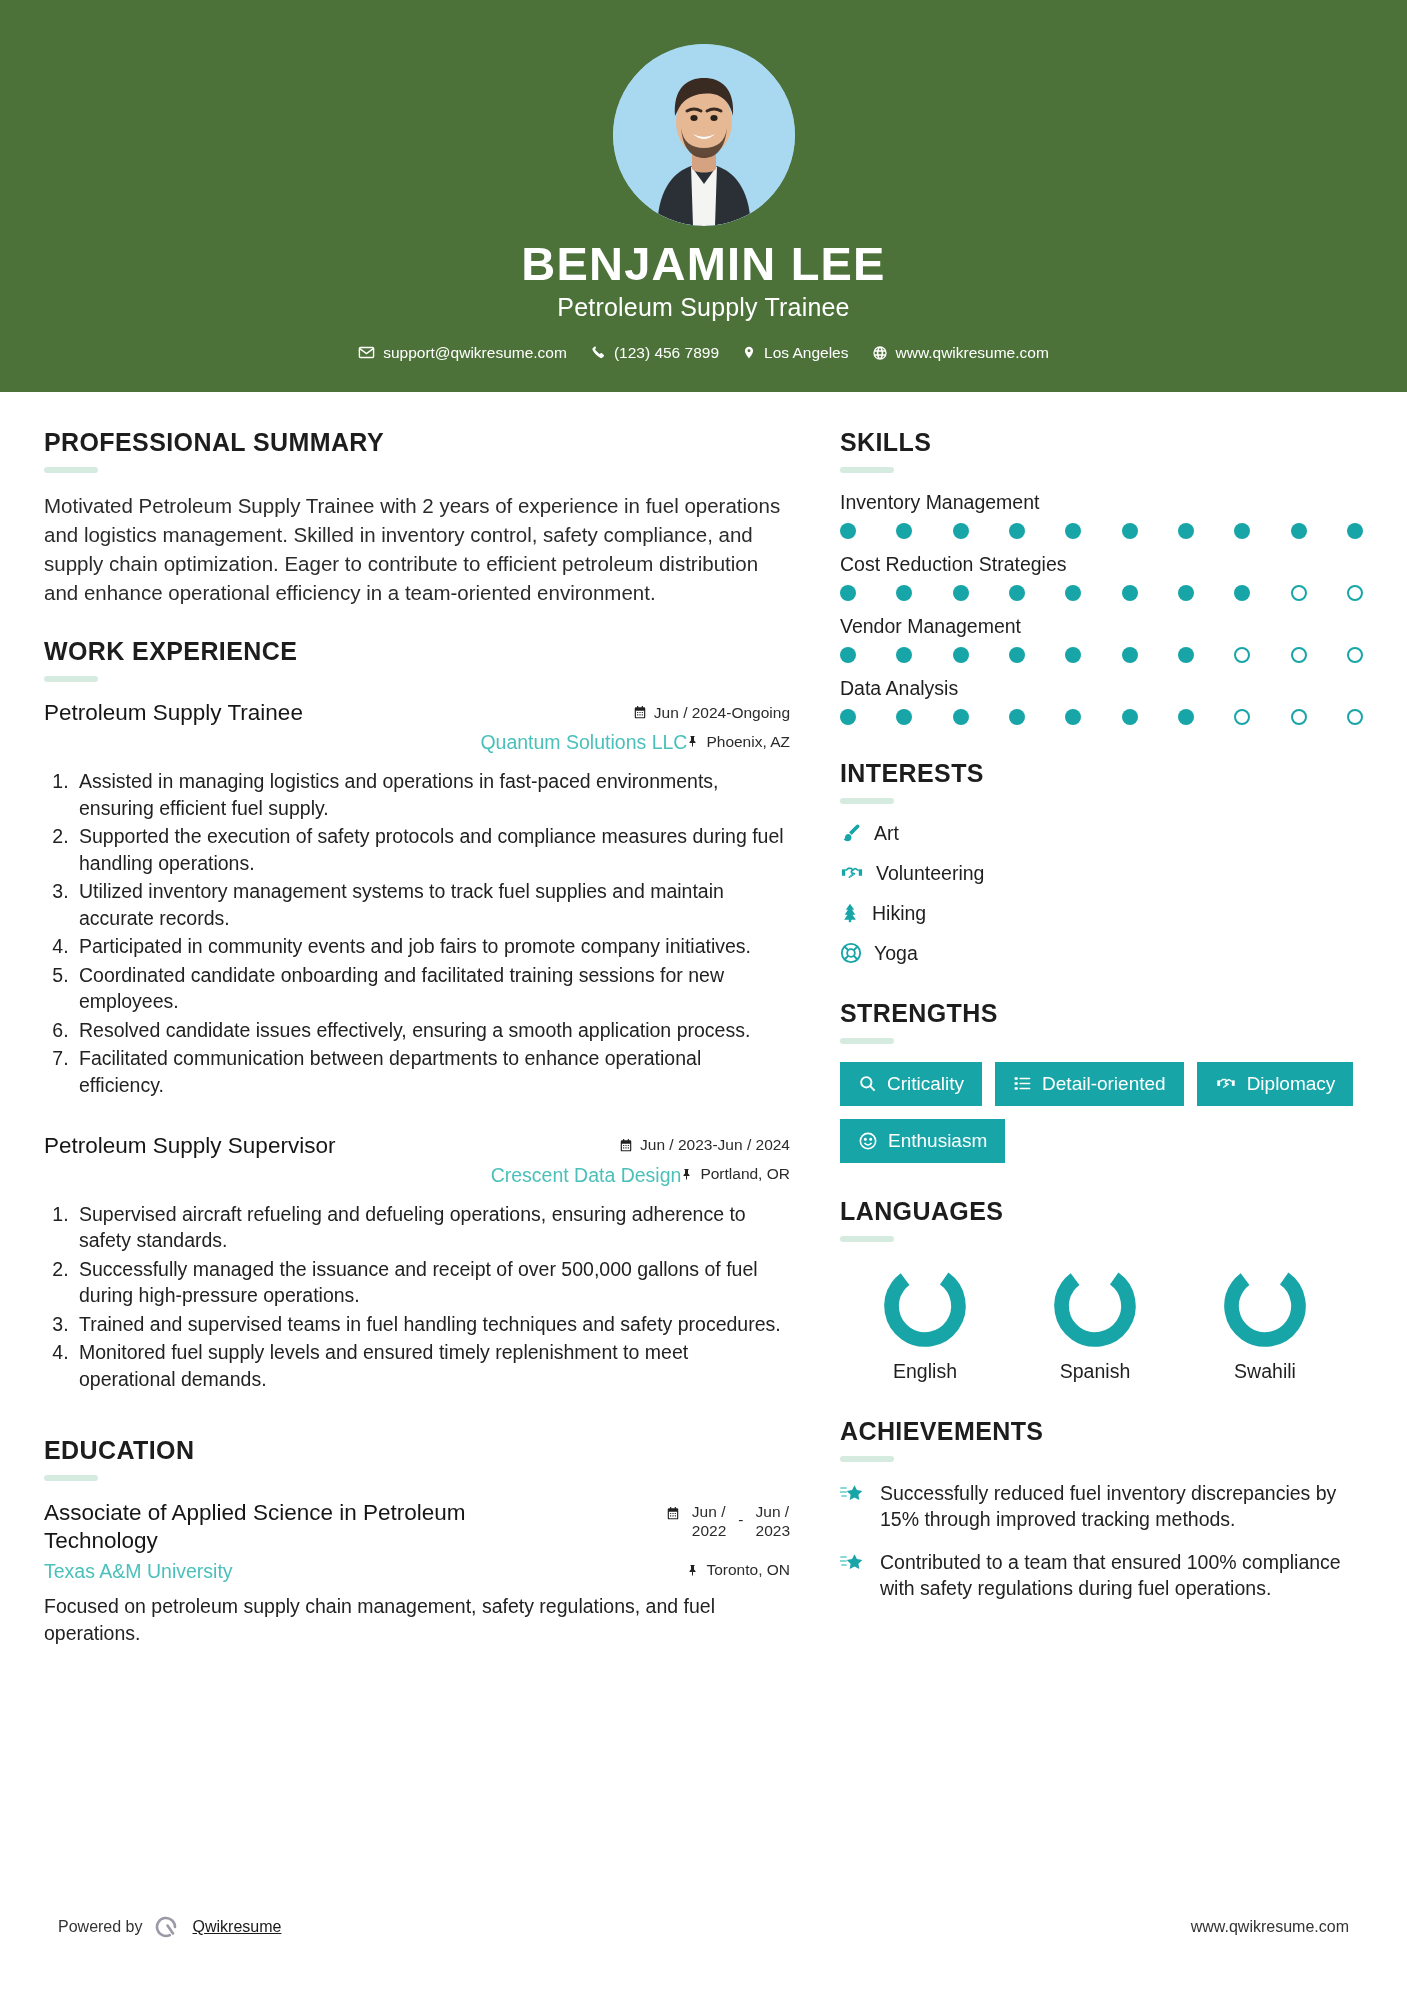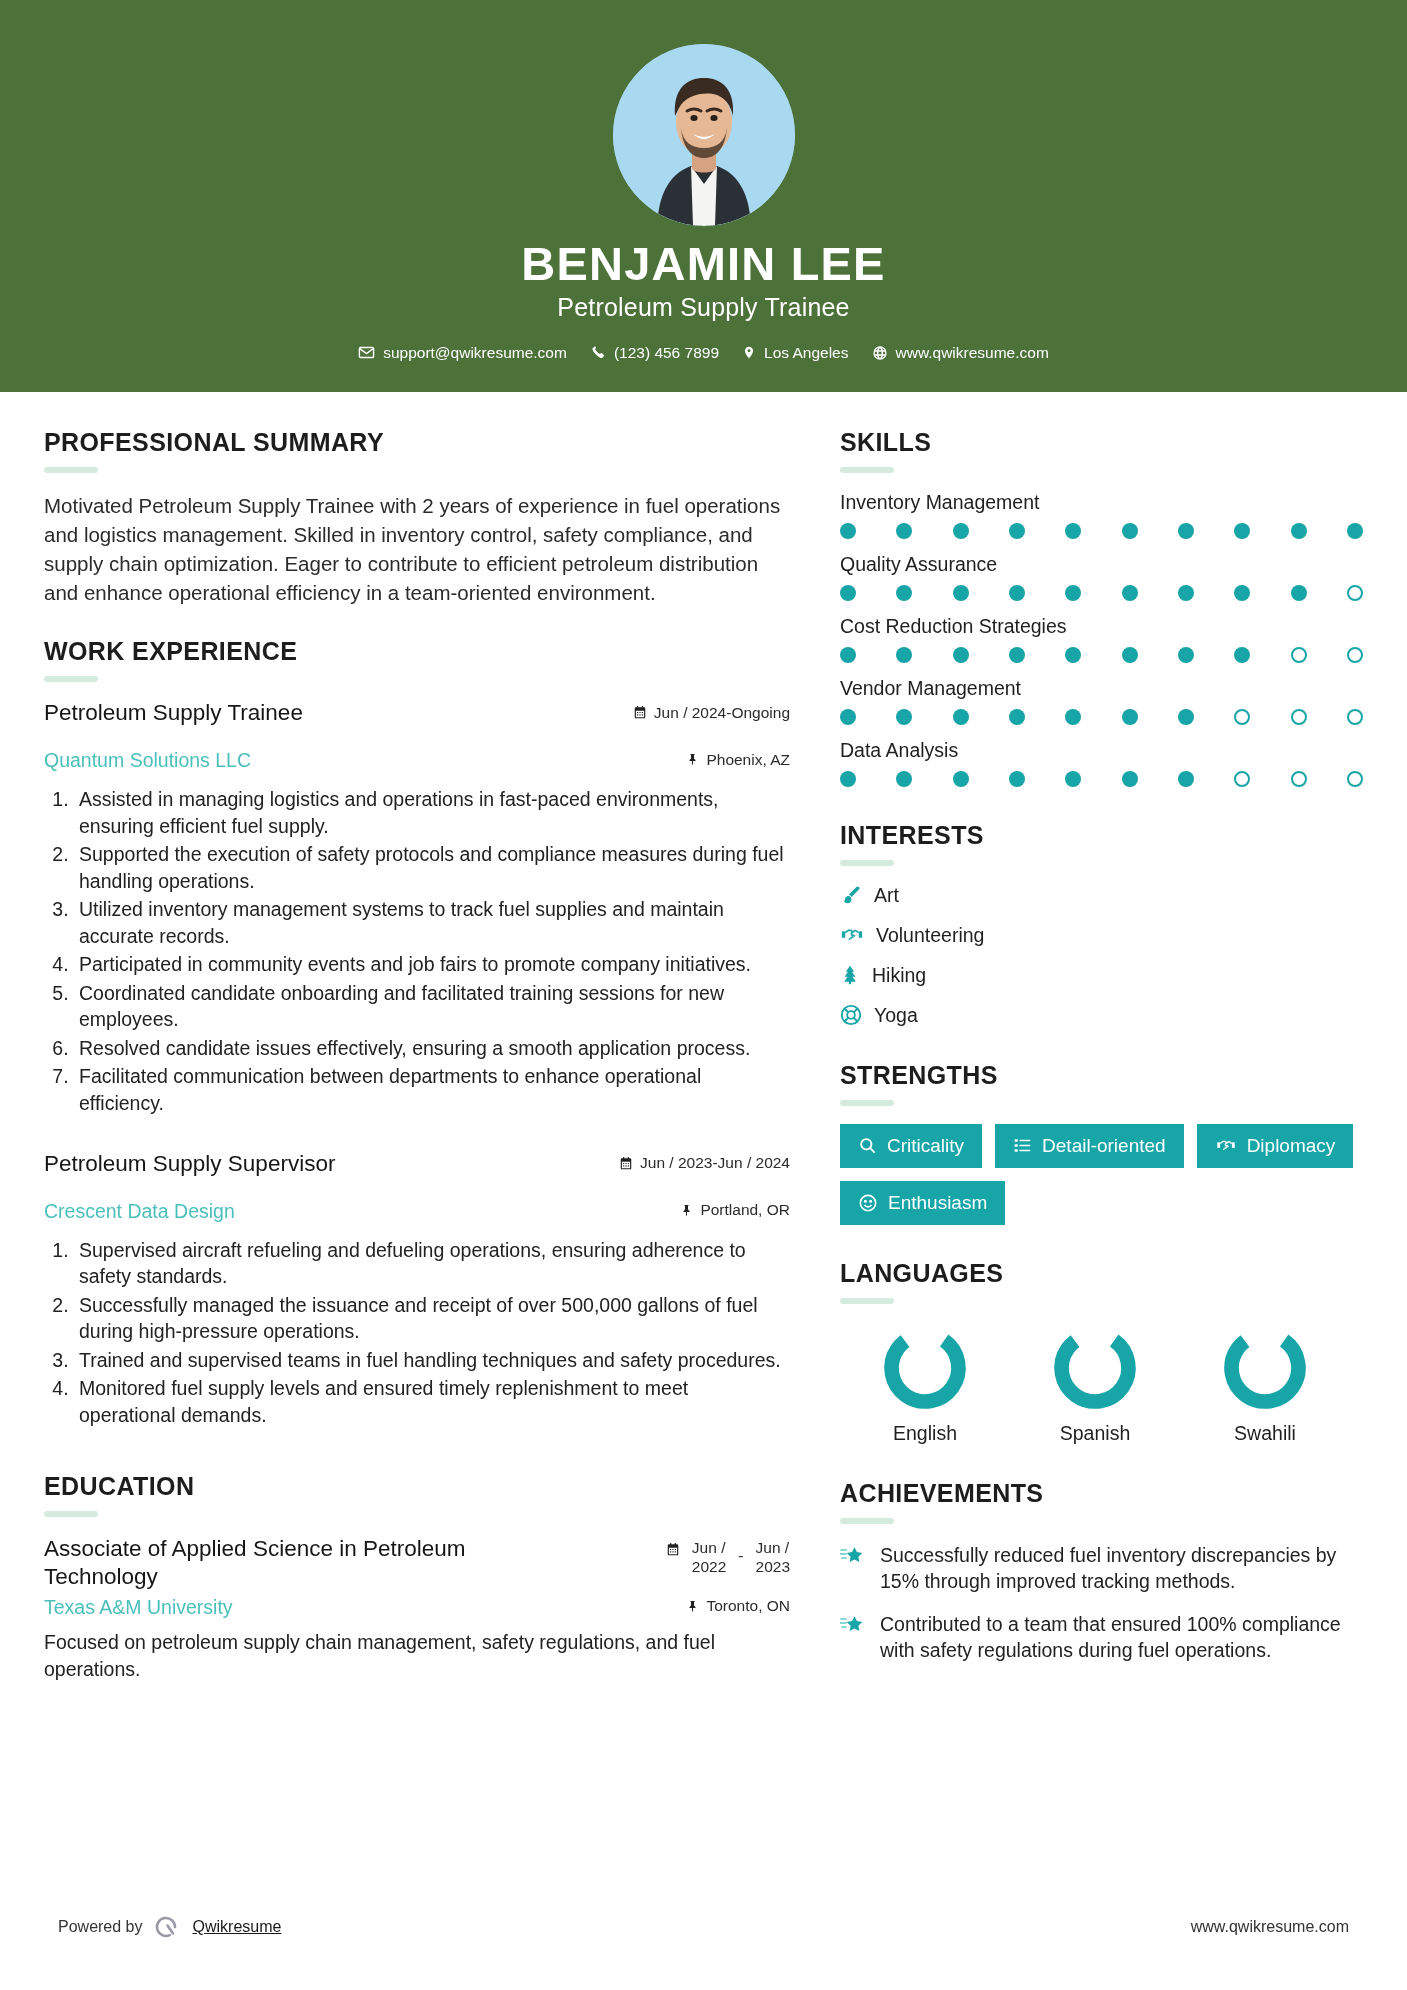--- a/index.html
+++ b/index.html
@@ -115,23 +115,23 @@
   .job-meta {
     font-size: 15.5px;
     color: #2b2b2b;
     display: flex;
     align-items: center;
     gap: 7px;
     white-space: nowrap;
   }
   .job-row2 {
     display: flex;
-    justify-content: space-between;
+    justify-content: flex-end;
     align-items: baseline;
-    margin-top: 23px;
+    margin-top: 5px;
   }
   .job-company {
     font-size: 19.5px;
     color: #4bc0ba;
   }
   .bullets {
     margin: 14px 0 0 0;
     padding-left: 30px;
     font-size: 19.5px;
     line-height: 1.36;
@@ -481,35 +481,20 @@
               <span class="dot"></span>
               <span class="dot"></span>
               <span class="dot"></span>
               <span class="dot"></span>
               <span class="dot"></span>
               <span class="dot"></span>
               <span class="dot"></span>
             </div>
         </div>
         <div class="skill">
-          <div class="skill-name">Quality Assurance</div>
-          <div class="dots">
-              <span class="dot"></span>
-              <span class="dot"></span>
-              <span class="dot"></span>
-              <span class="dot"></span>
-              <span class="dot"></span>
-              <span class="dot"></span>
-              <span class="dot"></span>
-              <span class="dot"></span>
-              <span class="dot"></span>
-              <span class="dot empty"></span>
-            </div>
-        </div>
-        <div class="skill">
           <div class="skill-name">Cost Reduction Strategies</div>
           <div class="dots">
               <span class="dot"></span>
               <span class="dot"></span>
               <span class="dot"></span>
               <span class="dot"></span>
               <span class="dot"></span>
               <span class="dot"></span>
               <span class="dot"></span>
               <span class="dot"></span>

